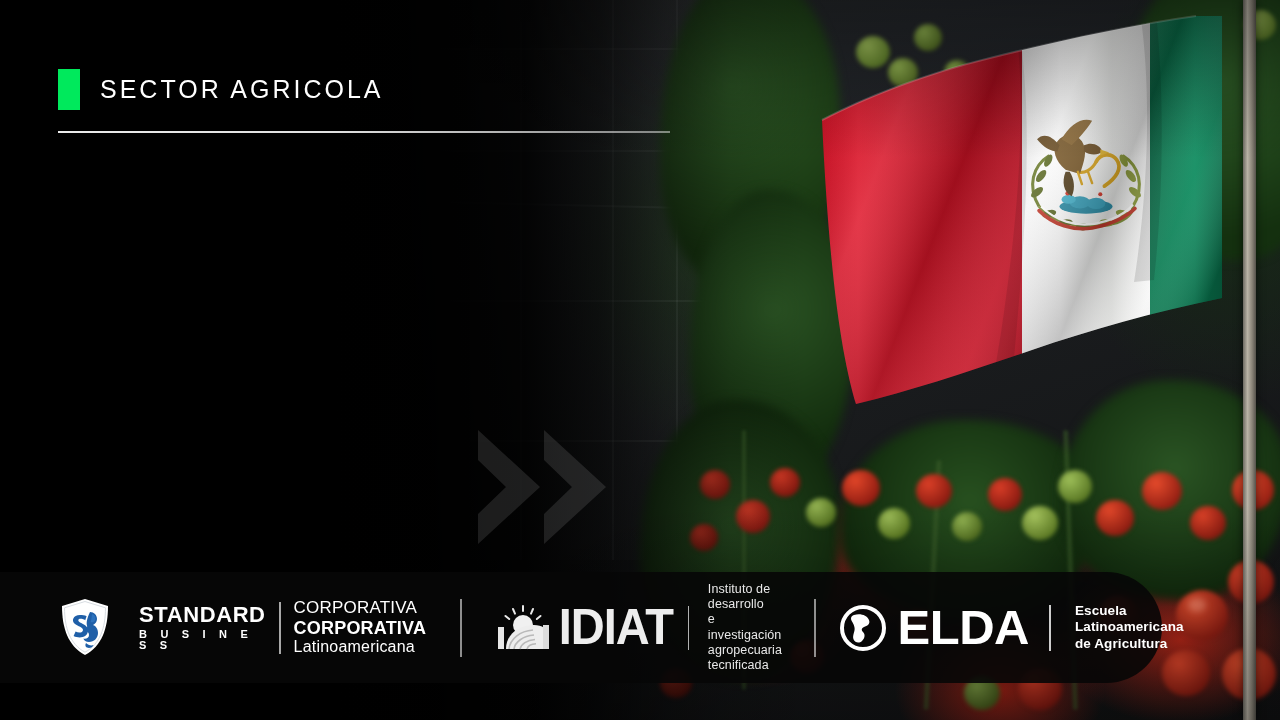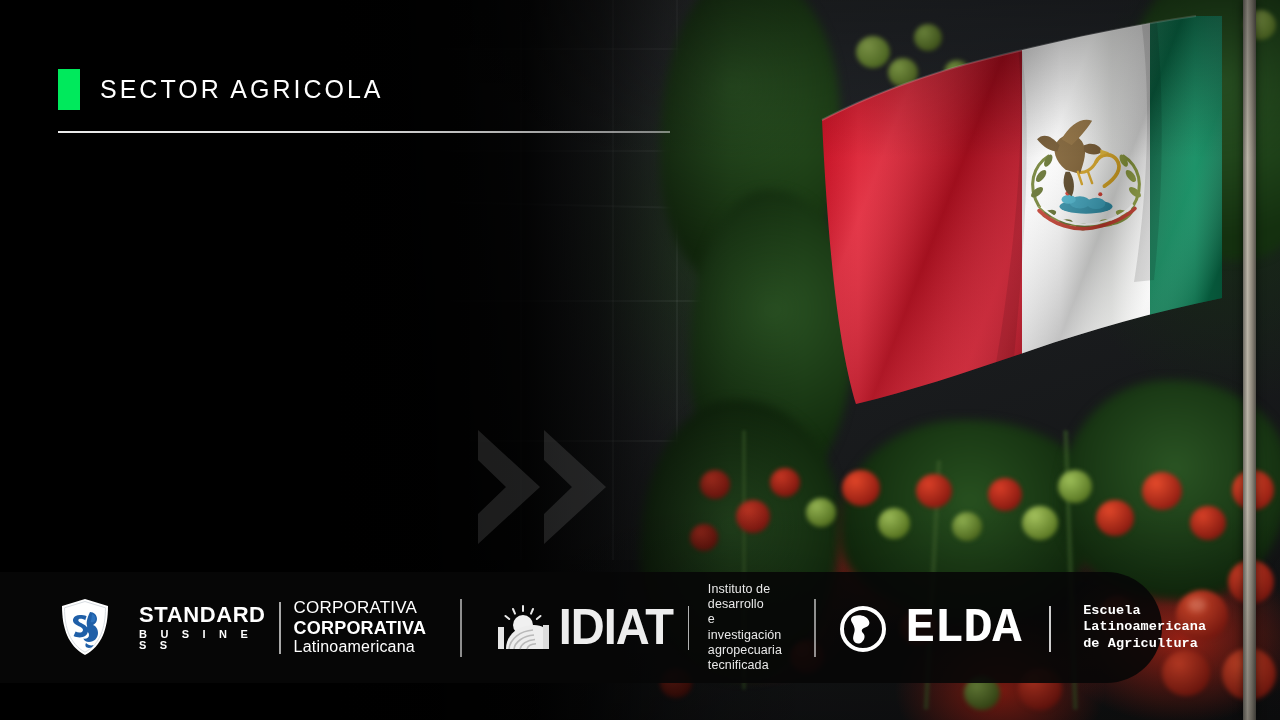--- a/index.html
+++ b/index.html
@@ -116,21 +116,21 @@
   .idiat-mark{width:54px;height:46px;flex:none;}
   .idiat-word{
     font-size:47px;font-weight:700;color:#ededed;letter-spacing:-1px;
     transform:scaleY(1.06);transform-origin:center;line-height:.95;
   }
   .idiat-div{width:2px;height:44px;background:rgba(235,235,235,.75);margin:0 10px 0 6px;}
   .idiat-sub{display:flex;flex-direction:column;line-height:1.22;}
   .idiat-sub span{font-size:12.5px;color:#e8e8e8;font-weight:400;letter-spacing:.1px;}
 
   
-  .elda{display:flex;align-items:flex-end;gap:20px;font-family:Liberation Mono, monospace;}
+  .elda{display:flex;align-items:center;gap:12px;}
   .elda-globe{width:46px;height:46px;flex:none;}
   .elda-word{
     font-size:49px;font-weight:700;color:#fff;letter-spacing:-.5px;line-height:.95;
   }
   .elda-div{width:2px;height:46px;background:rgba(255,255,255,.8);margin:0 12px 0 8px;}
   .elda-sub{display:flex;flex-direction:column;line-height:1.20;}
   .elda-sub span{font-size:13.5px;color:#fff;font-weight:700;letter-spacing:.1px;}
 </style>
 </head>
 <body>

